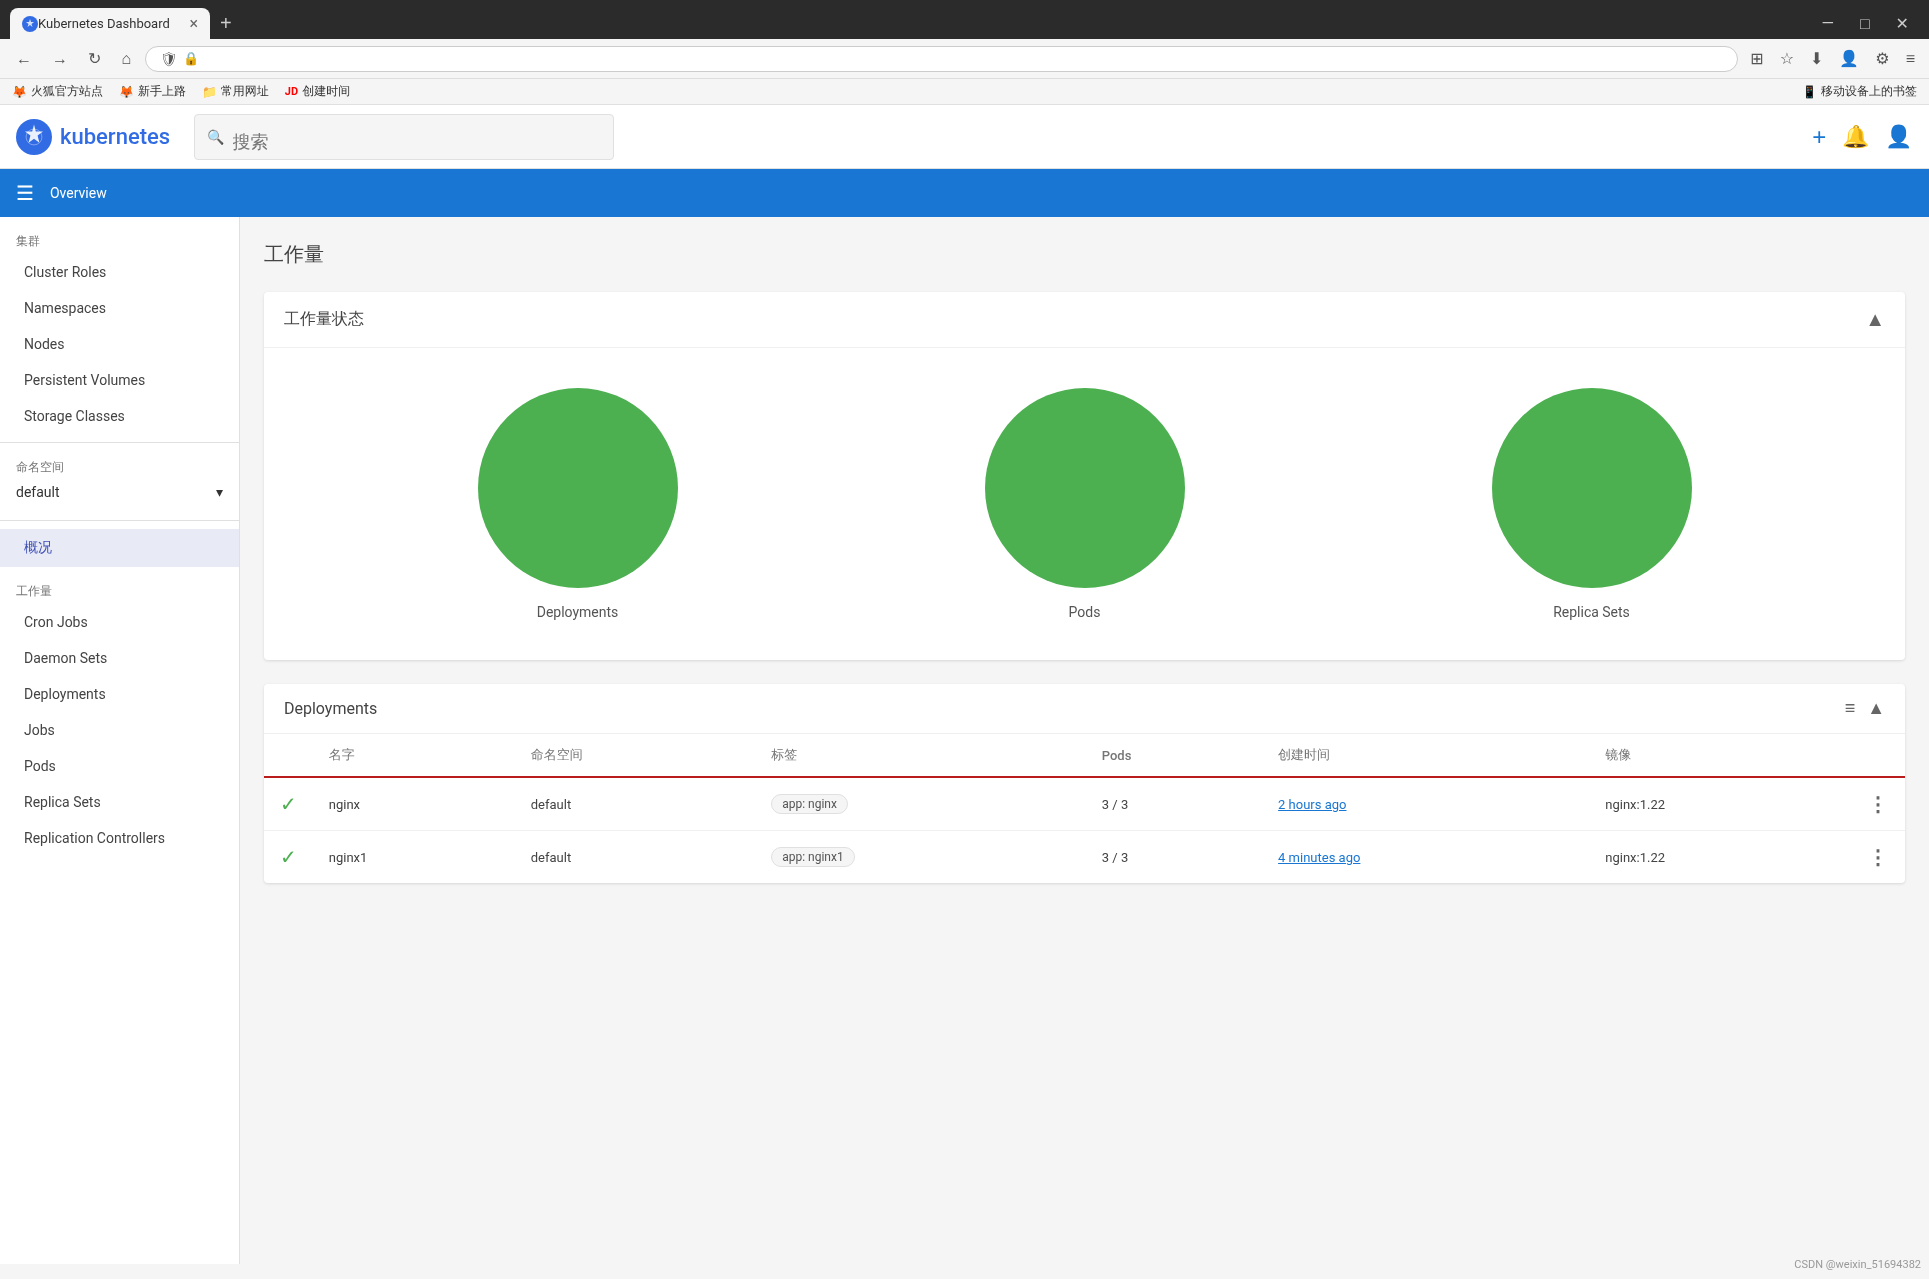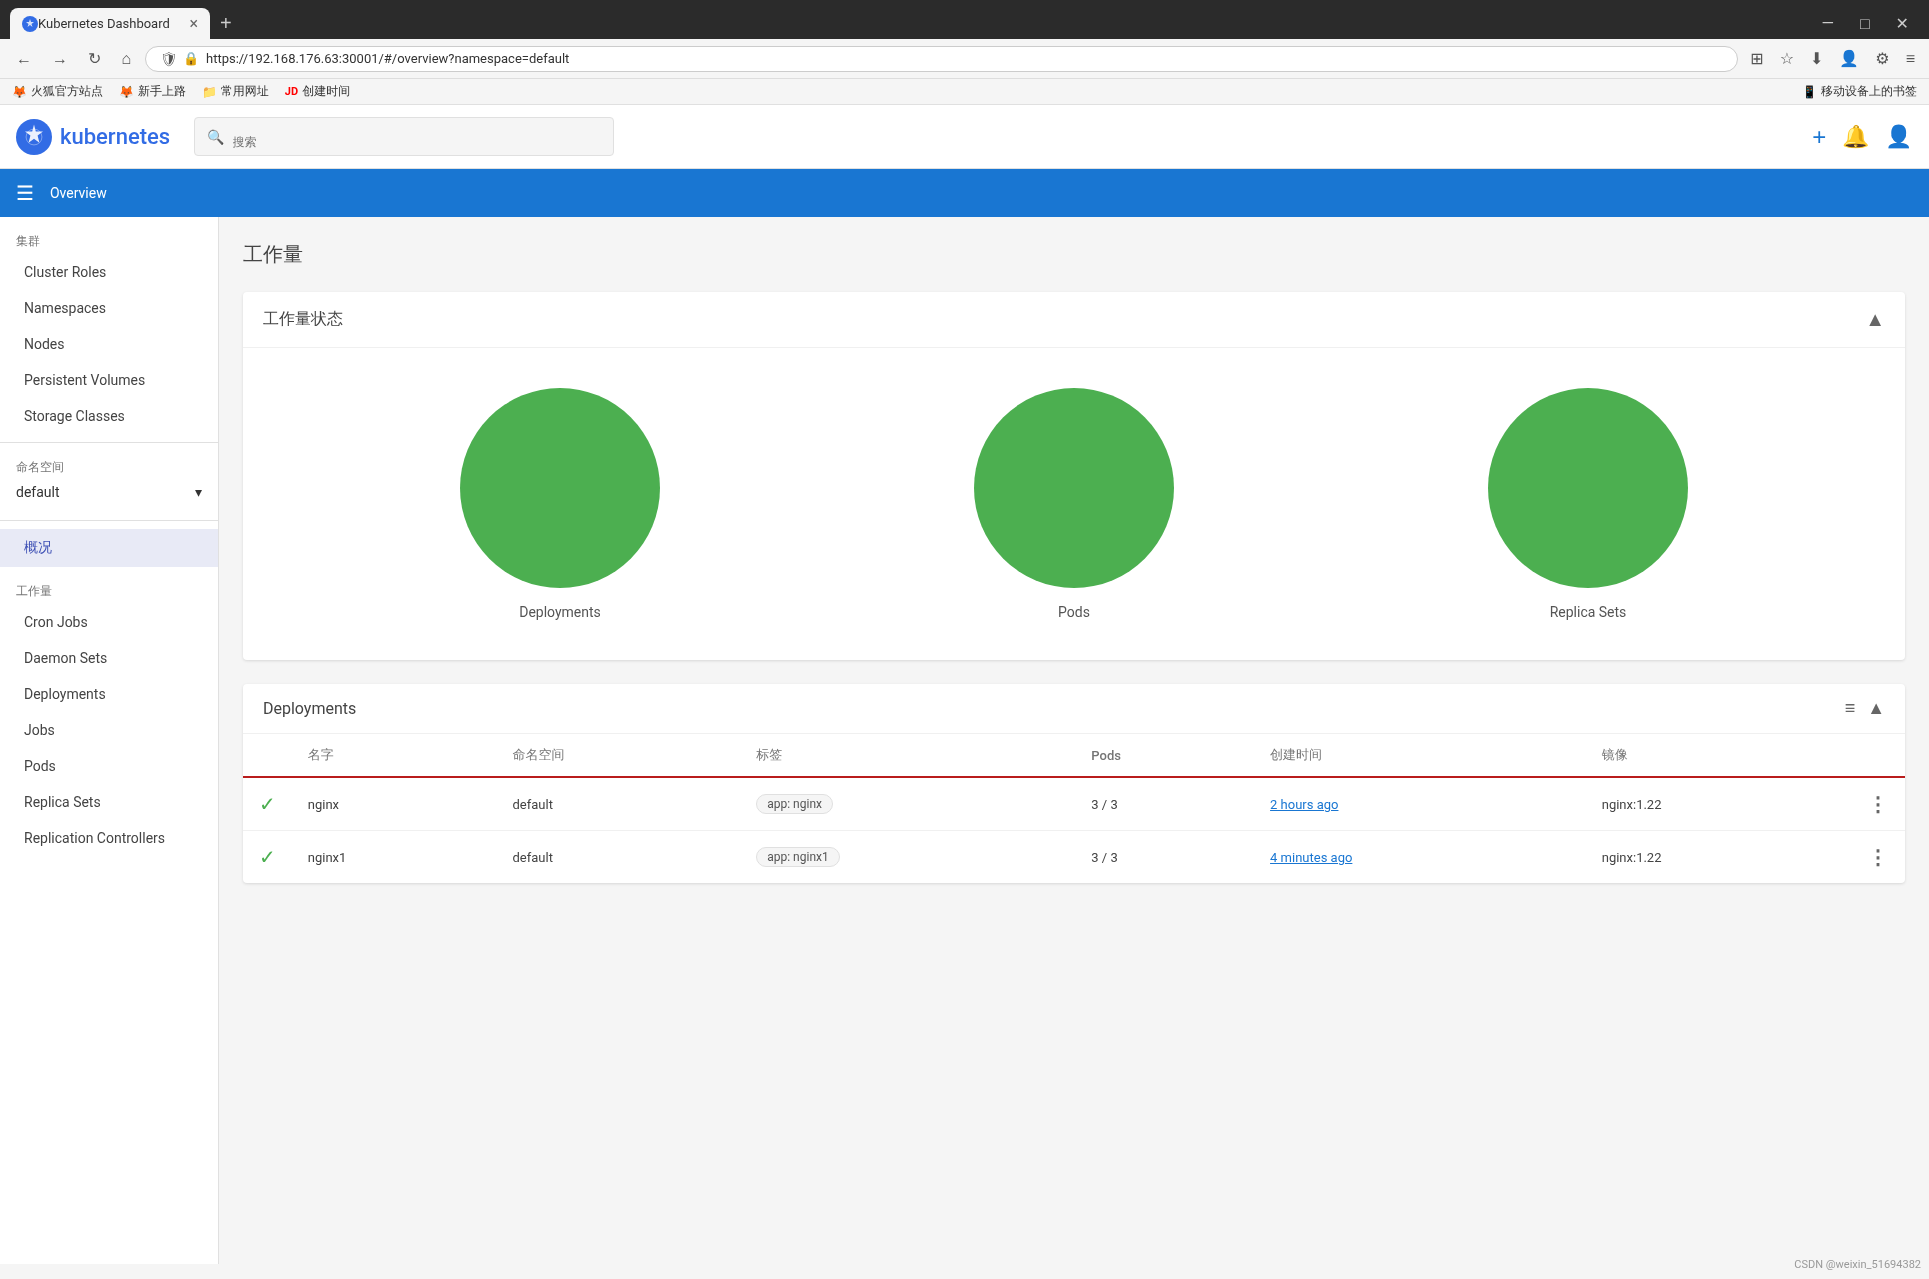--- a/index.html
+++ b/index.html
@@ -28,35 +28,35 @@
 
     
     .app-container { height: calc(100vh - 120px); display: flex; flex-direction: column; }
 
     
     .app-header { background: white; display: flex; align-items: center; padding: 0 16px; height: 64px; border-bottom: 1px solid #e0e0e0; }
     .k8s-logo { display: flex; align-items: center; gap: 8px; text-decoration: none; }
     .k8s-logo-icon { width: 36px; height: 36px; }
     .k8s-logo-text { font-size: 22px; font-weight: 500; color: #326CE5; }
     .search-bar { flex: 1; max-width: 420px; margin: 0 24px; display: flex; align-items: center; background: #f5f5f5; border-radius: 4px; padding: 6px 12px; gap: 8px; border: 1px solid #e0e0e0; }
-    .search-input { background: none; border: none; outline: none; font-size: 12px; flex: 1; color: #1d4ed8; margin-top: 11px; }
+    .search-input { background: none; border: none; outline: none; font-size: 18px; flex: 1; color: #1d4ed8; margin-top: 11px; }
     .search-icon { color: #666; }
     .header-actions { margin-left: auto; display: flex; align-items: center; gap: 16px; }
     .header-btn { background: none; border: none; cursor: pointer; color: #333; font-size: 22px; }
 
     
     .page-header-bar { background: #1976d2; color: white; display: flex; align-items: center; padding: 0 16px; height: 48px; gap: 16px; }
     .menu-icon { font-size: 20px; cursor: pointer; }
     .page-title { font-size: 14px; font-weight: 400; }
 
     
     .main-layout { display: flex; flex: 1; overflow: hidden; }
 
     
-    .sidebar { width: 219px; background: white; border-right: 1px solid #e0e0e0; overflow-y: auto; }
+    .sidebar { width: 240px; background: white; border-right: 1px solid #e0e0e0; overflow-y: auto; }
     .sidebar-section-label { padding: 16px 16px 4px; font-size: 12px; color: #757575; font-weight: 500; }
     .sidebar-item { padding: 10px 16px 10px 24px; font-size: 14px; color: #444; cursor: pointer; display: flex; align-items: center; }
     .sidebar-item.active { background: #e8eaf6; color: #3f51b5; font-weight: 500; }
     .sidebar-divider { border: none; border-top: 1px solid #e0e0e0; margin: 8px 0; }
     .namespace-section { padding: 8px 16px; }
     .namespace-label { font-size: 12px; color: #757575; margin-bottom: 4px; }
     .namespace-select { display: flex; align-items: center; justify-content: space-between; font-size: 14px; color: #333; cursor: pointer; padding: 4px 0; }
 
     
     .content { flex: 1; overflow-y: auto; padding: 24px; }
@@ -121,21 +121,20 @@
   </div>
 
   <div class="browser-nav">
     <button class="nav-btn">←</button>
     <button class="nav-btn">→</button>
     <button class="nav-btn">↻</button>
     <button class="nav-btn">⌂</button>
     <div class="address-bar">
       <span style="color:#555; font-size:14px;">🛡</span>
       <span style="color:#555; font-size:13px;">🔒</span>
-      <span class="url-text">https://192.168.176.63:30001/#/overview?namespace=default</span>
     </div>
     <div class="nav-actions">
       <button class="nav-action-btn" style="font-size:16px;">⊞</button>
       <button class="nav-action-btn">☆</button>
       <button class="nav-action-btn">⬇</button>
       <button class="nav-action-btn">👤</button>
       <button class="nav-action-btn">⚙</button>
       <button class="nav-action-btn">≡</button>
     </div>
   </div>

